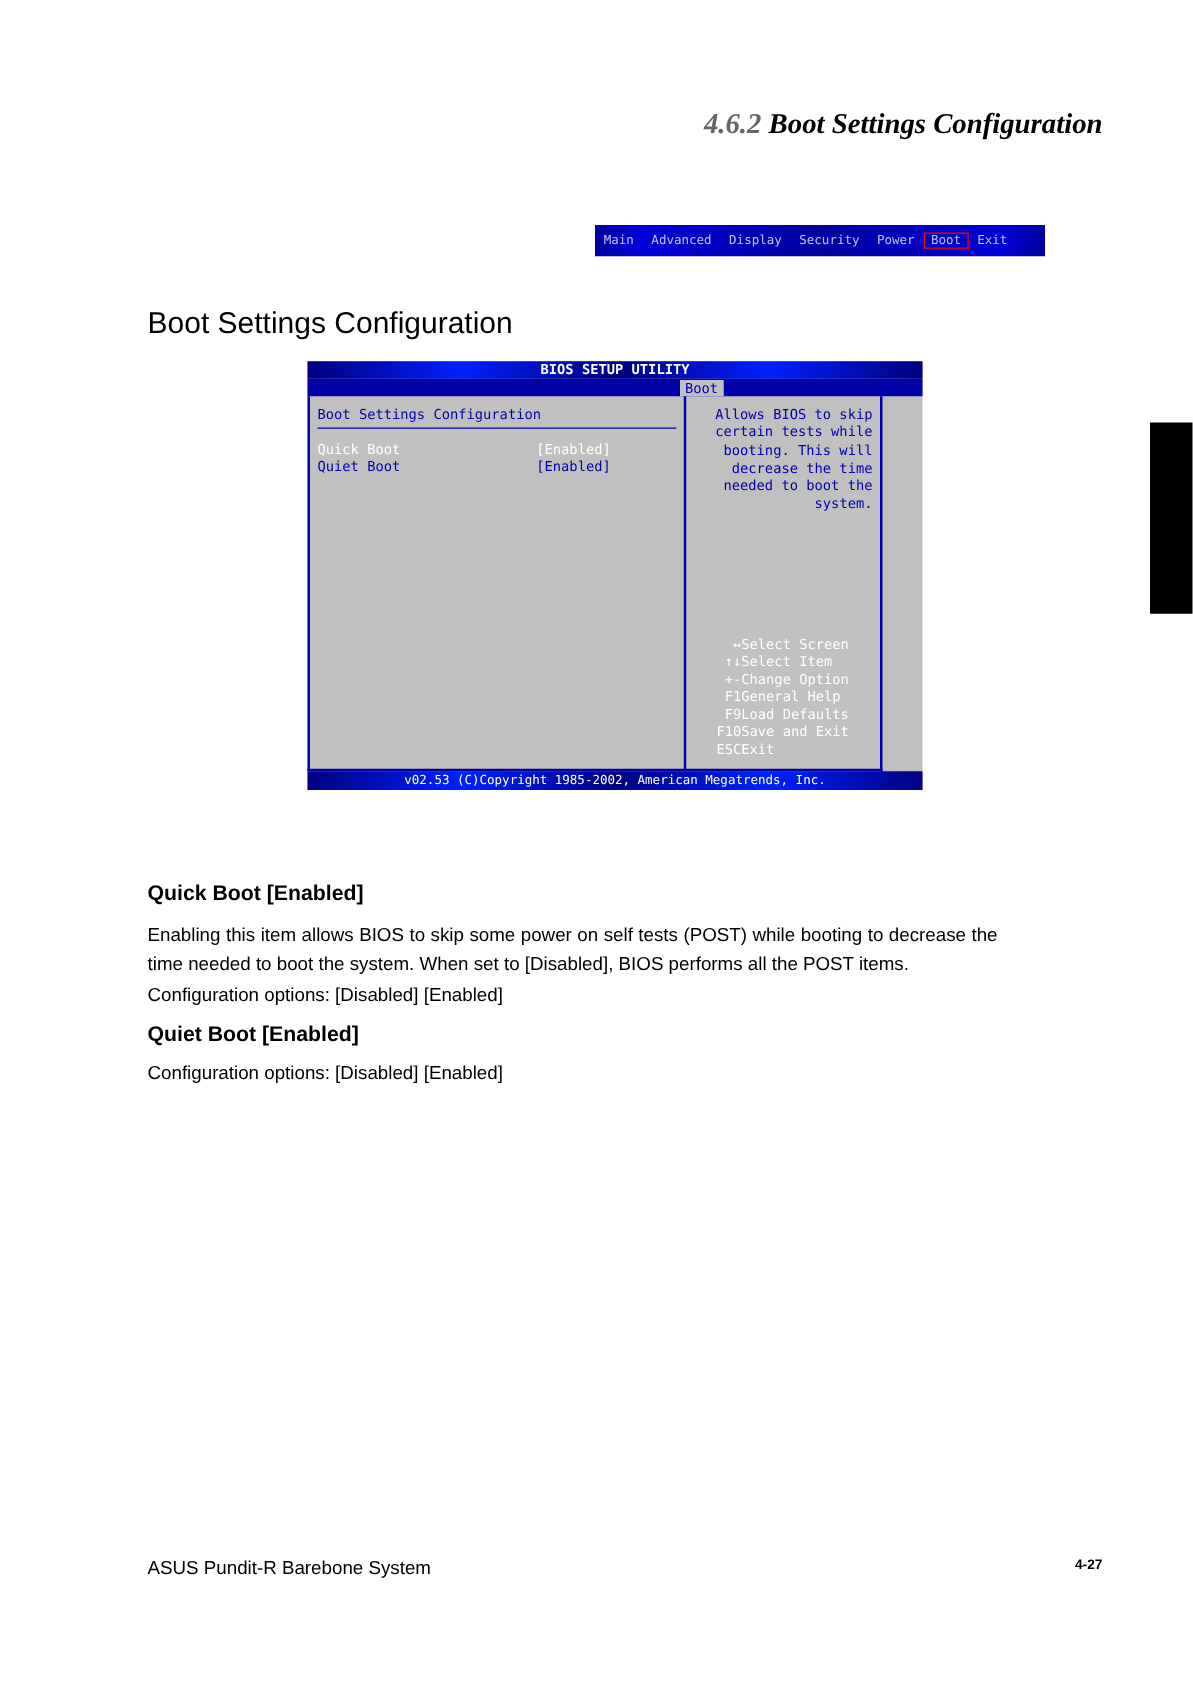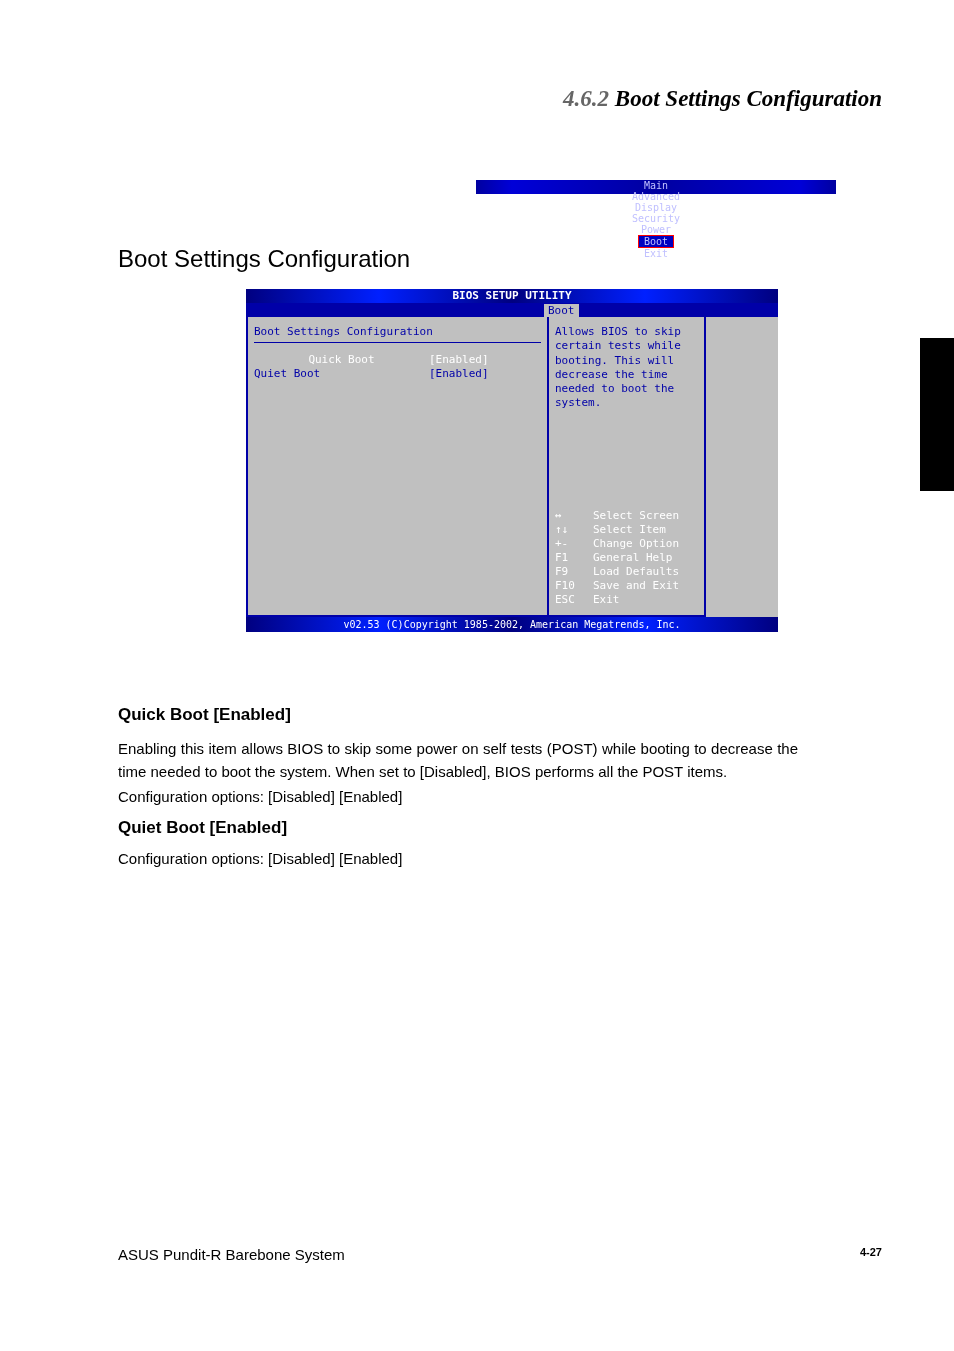--- a/index.html
+++ b/index.html
@@ -26,28 +26,27 @@
       color: #666666;
     }
     .section-title {
       color: #000000;
     }
     .top-tabs-bar {
       position: absolute;
       top: 180px;
       left: 476px;
       width: 360px;
-      height: 14px;
+      height: 25px;
       background: linear-gradient(to right, #0000a0 0%, #0000d8 10%, #0000a0 50%, #0000d8 90%, #0000a0 100%);
       display: flex;
       align-items: center;
       font-family: monospace;
       font-size: 10px;
       color: #c0c0ff;
-      flex-direction: column;
     }
     .top-tabs-bar .tab {
       padding: 0 7px;
       white-space: nowrap;
     }
     .top-tabs-bar .tab.selected {
       background: #0000c0;
       border: 1px solid #ff0000;
       padding: 0 5px;
       color: #c0c0ff;
@@ -57,21 +56,21 @@
       top: 245px;
       left: 118px;
       font-size: 24px;
       color: #000000;
       font-family: Helvetica, Arial, sans-serif;
     }
     .bios-screen {
       position: absolute;
       top: 289px;
       left: 246px;
-      width: 532px;
+      width: 492px;
       height: 343px;
       background: #c0c0c0;
       font-family: monospace;
       font-size: 11px;
     }
     .bios-title-bar {
       height: 14px;
       background: linear-gradient(to right, #000080 0%, #0020ff 25%, #000080 50%, #0020ff 75%, #000080 100%);
       color: #ffffff;
       text-align: center;
@@ -111,36 +110,36 @@
       border-bottom: 1px solid #0000a8;
       padding-bottom: 4px;
       margin-bottom: 10px;
     }
     .bios-row {
       display: flex;
       margin-bottom: 1px;
     }
     .bios-row.selected {
       color: #ffffff;
-      text-align: center;
     }
     .bios-row .label {
       width: 175px;
     }
     .bios-row .value {
     }
     .bios-right {
       width: 158px;
       border: 2px solid #0000a8;
       border-top: none;
       border-left: 1px solid #0000a8;
       padding: 8px 6px;
       display: flex;
       flex-direction: column;
       justify-content: space-between;
+      text-align: right;
     }
     .help-text {
       color: #0000a8;
       line-height: 1.3;
     }
     .nav-keys {
       color: #ffffff;
     }
     .nav-row {
       display: flex;

